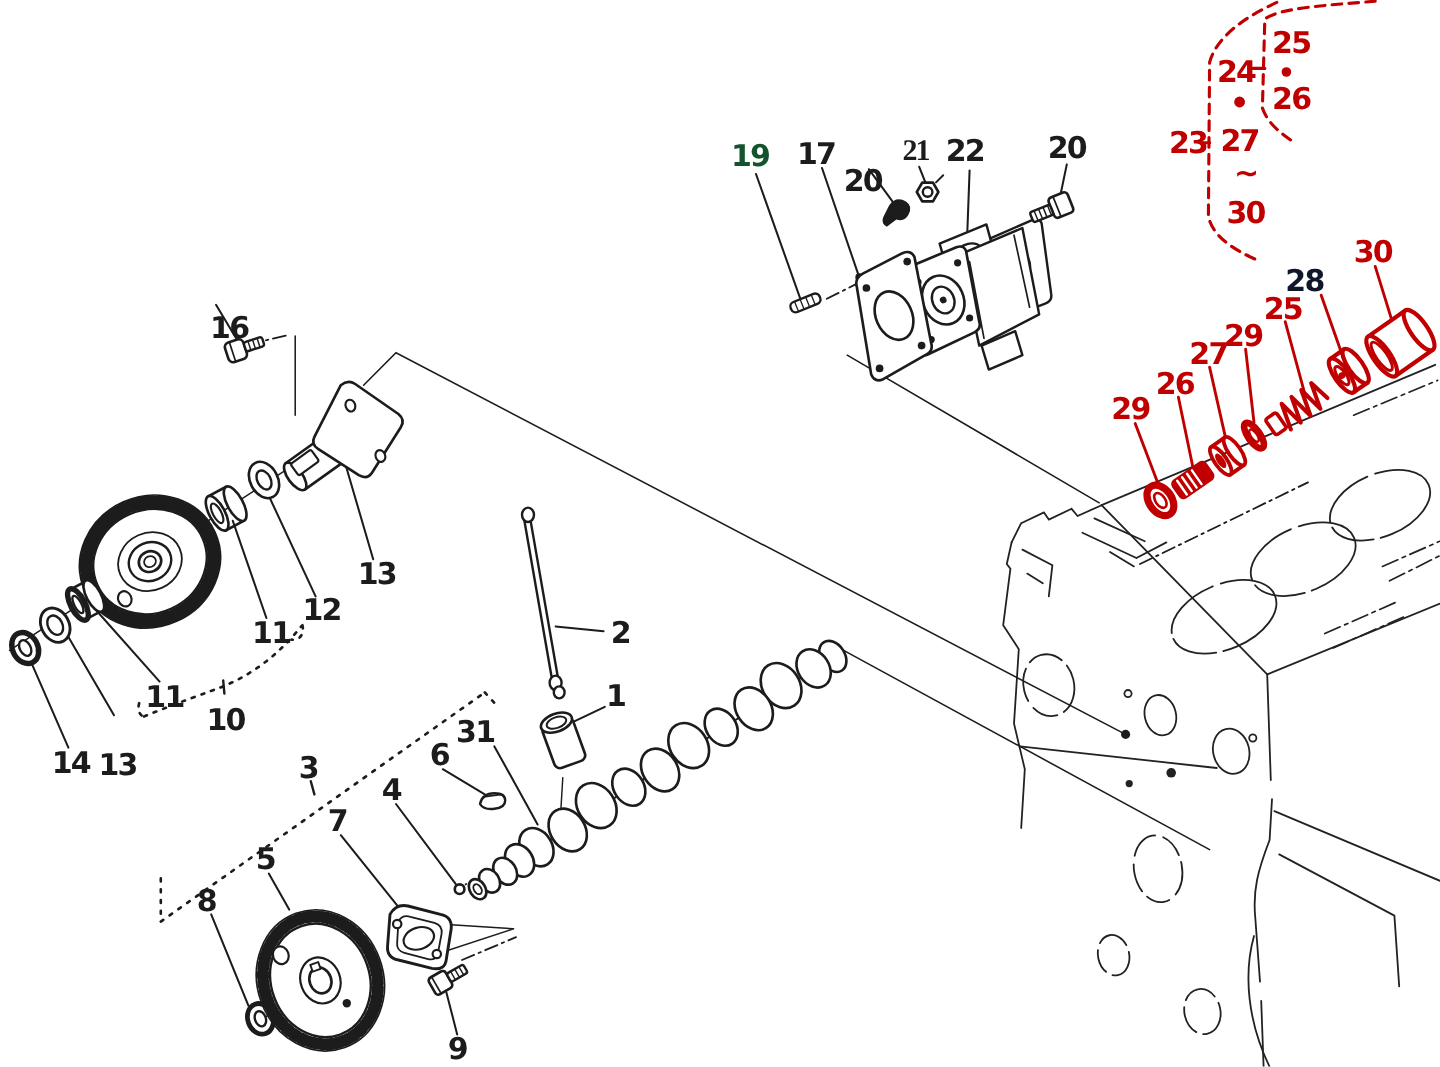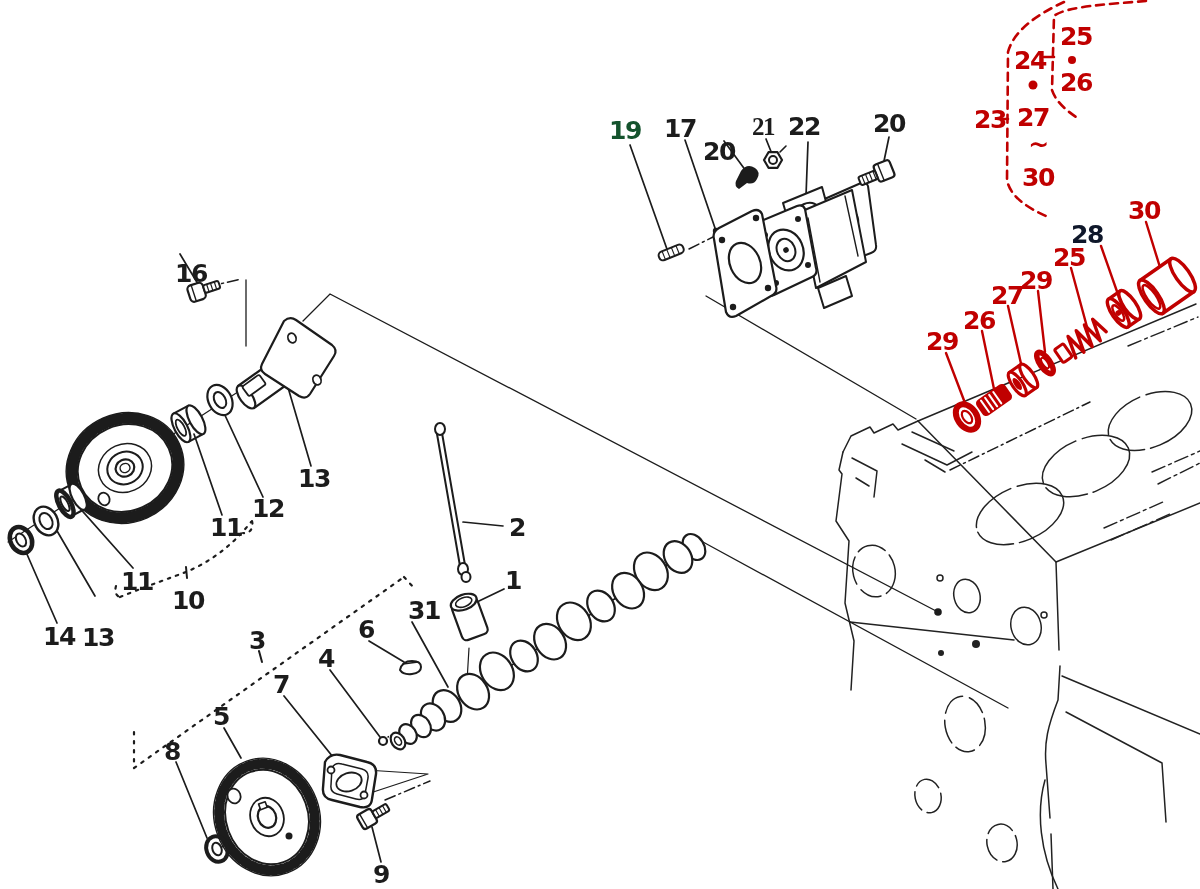--- a/index.html
+++ b/index.html
@@ -410,21 +410,21 @@
       <span class="callout" style="left: 98px; top: 609px; color: rgb(28, 28, 28); margin-top: 28px;">13</span>
       <span class="callout" style="left: 59px; top: 636px; color: rgb(28, 28, 28);">14</span>
       <span class="callout" style="left: 314px; top: 478px; color: rgb(28, 28, 28);">13</span>
       <span class="callout" style="left: 191px; top: 241px; color: rgb(28, 28, 28); margin-top: 32px;">16</span>
       <span class="callout" style="left: 680px; top: 128px; color: rgb(28, 28, 28);">17</span>
       <span class="callout" style="left: 889px; top: 123px; color: rgb(28, 28, 28);">20</span>
       <span class="callout" style="left: 625px; top: 130px; color: #14532d;">19</span>
       <span class="callout" style="left: 719px; top: 127px; color: rgb(28, 28, 28); margin-top: 24px;">20</span>
       <span class="callout" style="left: 763px; top: 126px; color: rgb(28, 28, 28); font-family: Liberation Serif, serif;">21</span>
       <span class="callout" style="left: 804px; top: 126px; color: rgb(28, 28, 28); text-align: center;">22</span>
-      <span class="callout" style="left: 424px; top: 610px; color: rgb(28, 28, 28);">31</span>
+      <span class="callout" style="left: 396px; top: 610px; color: rgb(28, 28, 28);">31</span>
       <span class="callout" style="left: 990px; top: 119px; color: rgb(192, 0, 0);">23</span>
       <span class="callout" style="left: 1030px; top: 60px; color: rgb(192, 0, 0);">24</span>
       <span class="callout" style="left: 1076px; top: 36px; color: rgb(192, 0, 0);">25</span>
       <span class="callout" style="left: 1076px; top: 82px; color: rgb(192, 0, 0);">26</span>
       <span class="callout" style="left: 1033px; top: 117px; color: rgb(192, 0, 0);">27</span>
       <span class="callout" style="left: 1038px; top: 144px; color: rgb(192, 0, 0);">~</span>
       <span class="callout" style="left: 1038px; top: 177px; color: rgb(192, 0, 0);">30</span>
       <span class="callout" style="left: 1144px; top: 210px; color: rgb(192, 0, 0);">30</span>
       <span class="callout" style="left: 1087px; top: 234px; color: #0f172a;">28</span>
       <span class="callout" style="left: 1069px; top: 257px; color: rgb(192, 0, 0);">25</span>

